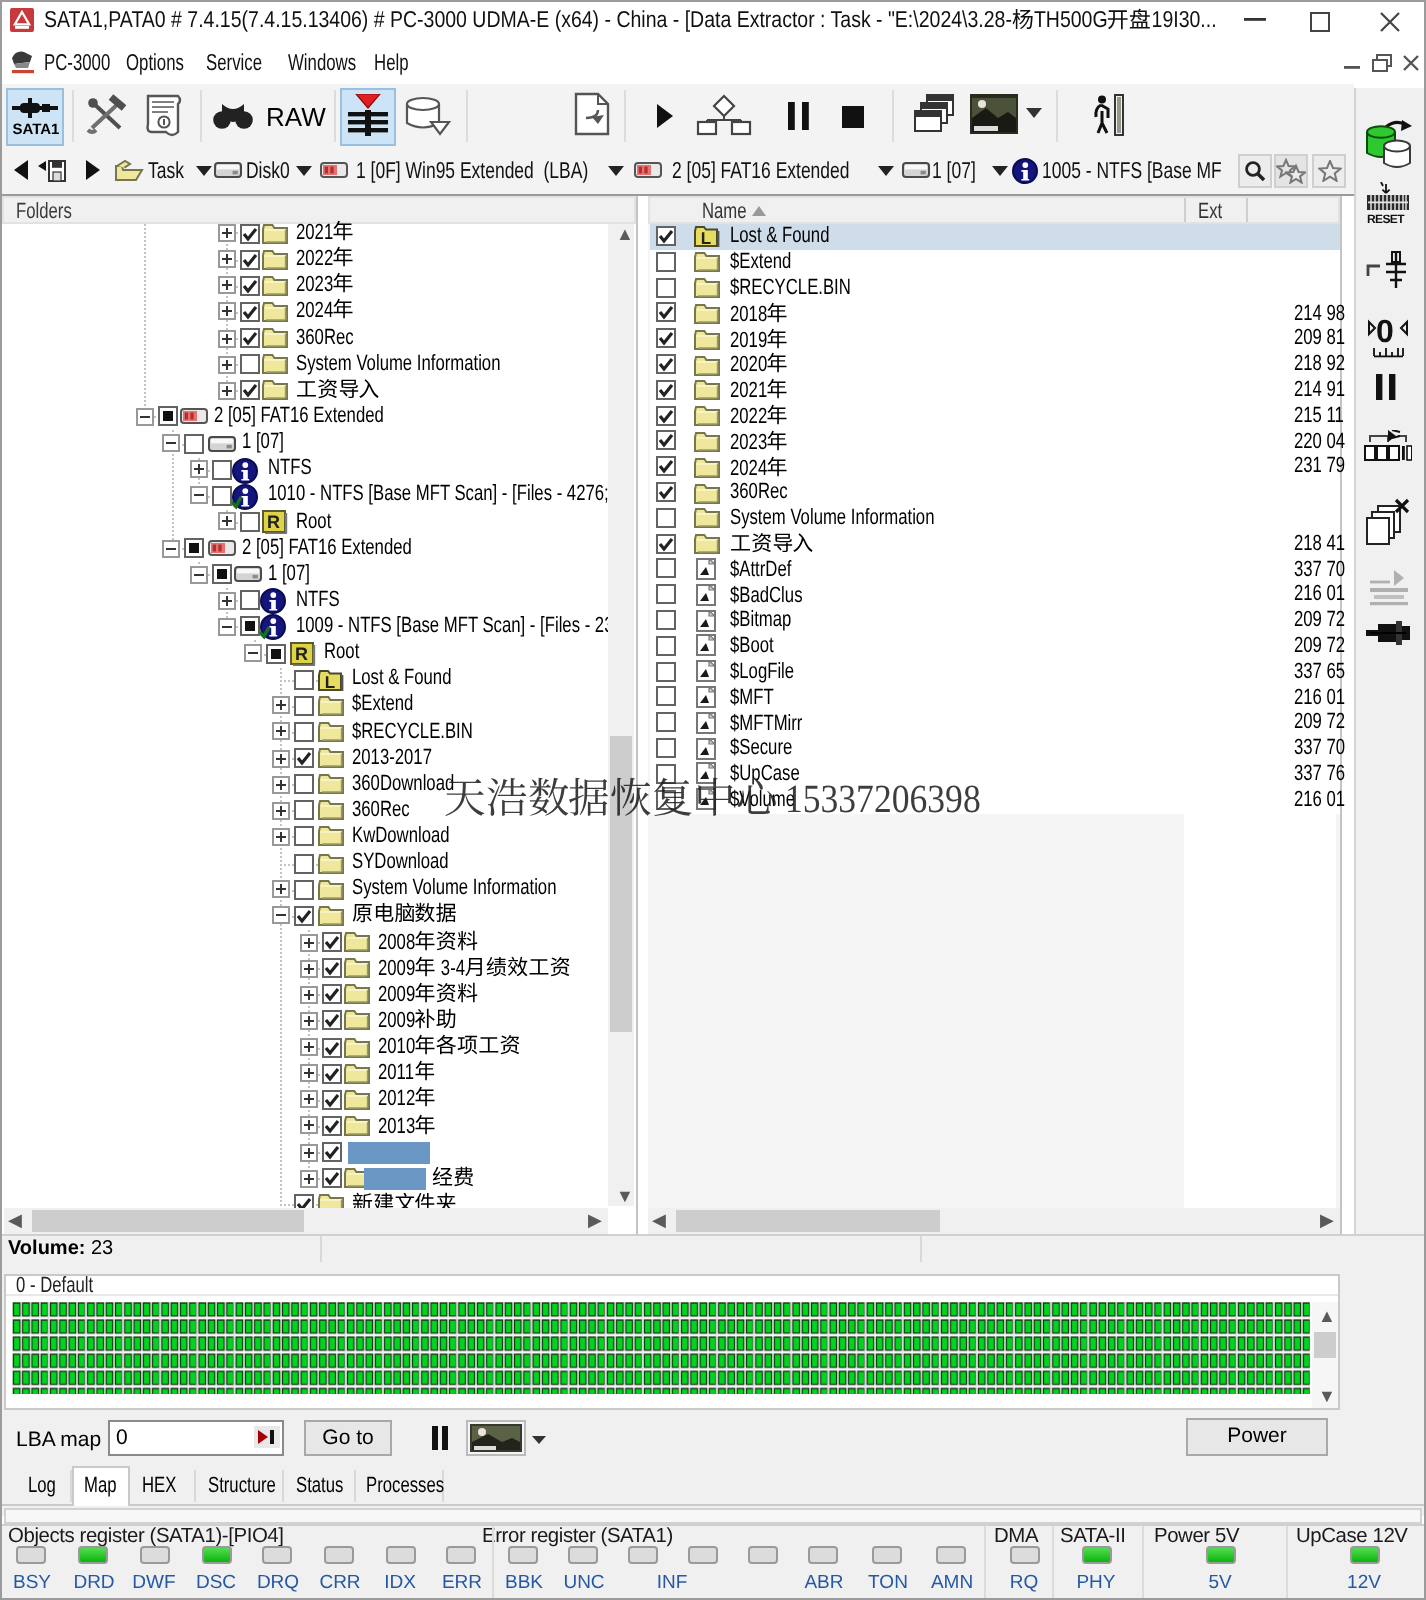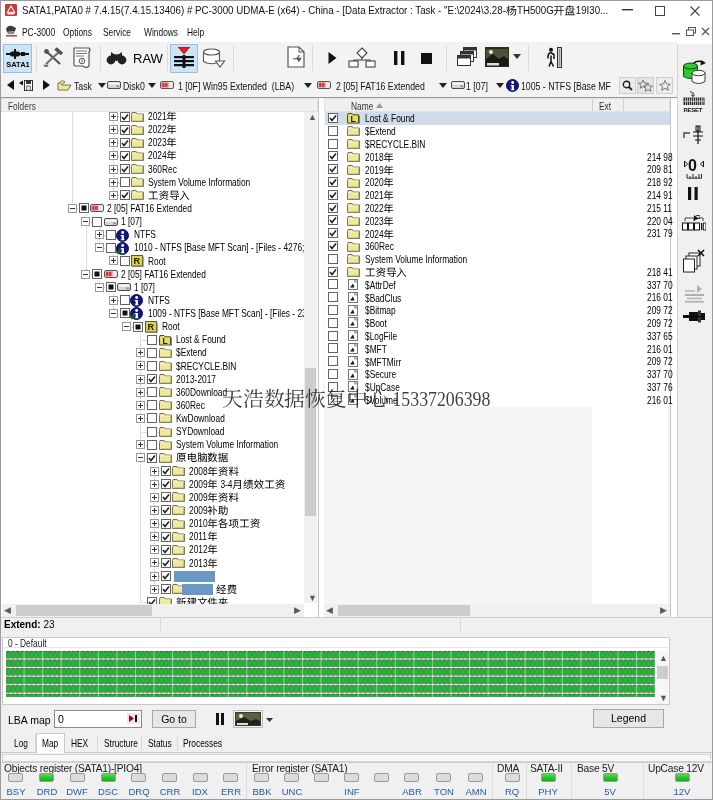--- a/index.html
+++ b/index.html
@@ -1350,21 +1350,21 @@
     <rect x="2" y="18" width="19" height="1.6" fill="#b0b0b0"></rect>
   </svg>
 <svg class="ab" style="left:683px;top:310px" width="23" height="14" viewBox="0 0 23 14">
     <rect x="0" y="5" width="6" height="3" fill="#111"></rect>
     <rect x="6" y="2" width="9" height="9" fill="#111"></rect>
     <rect x="15" y="0.5" width="3" height="12" fill="#333"></rect>
     <rect x="18" y="3" width="4" height="7" fill="#111"></rect>
     <path d="M2 6.5 H20" stroke="#000"></path>
   </svg>
 <div class="ab" style="left:1px;top:617px;width:711px;height:15px;background:#f0f0f0;border-top:1px solid #d0d0d0"></div>
-<div class="ab" style="left:4px;top:619px;font-size:10px"><b>Extend:</b> 23</div>
+<div class="ab" style="left:4px;top:619px;font-size:10px"><b>Volume:</b> 23</div>
 <div class="ab" style="left:165px;top:656px;font-size:10px"><b>Total:</b> 74.96 Mb</div>
 <div class="ab" style="left:160px;top:618px;width:1px;height:13px;background:#d8d8d8"></div>
 <div class="ab" style="left:460px;top:618px;width:1px;height:13px;background:#d8d8d8"></div>
 <div class="ab" style="left:1px;top:632px;width:711px;height:126px;background:#f0f0f0"></div>
 <div class="ab" style="left:2px;top:637px;width:668px;height:68px;background:#fff;border:1px solid #c9c9c9"></div>
 <div class="ab" style="left:3px;top:647px;width:666px;height:1px;background:#e8e8e8"></div>
 <div class="row" style="left:8px;top:637px;color:#222">0 - Default</div>
 <svg class="ab" style="left:6px;top:651px" width="649" height="46" viewBox="0 0 649 46">
 <defs>
       <pattern id="cells" width="4.64" height="8.55" patternUnits="userSpaceOnUse">
@@ -1400,41 +1400,41 @@
 <svg class="ab" style="left:235px;top:712px" width="26" height="14" viewBox="0 0 26 14">
     <rect width="26" height="14" fill="#383830"></rect>
     <rect x="1" y="1" width="24" height="8" fill="#5a6246"></rect>
     <circle cx="6" cy="4" r="2" fill="#e8e4d8"></circle>
     <path d="M1 9 L9 5 L16 9 L21 7 L25 9 L25 13 L1 13 Z" fill="#23231b"></path>
     <rect x="2" y="11" width="11" height="2" fill="#ddd"></rect>
   </svg>
 <svg class="ab" style="left:266px;top:718px" width="7" height="4" viewBox="0 0 7 4">
     <path d="M0 0 H7 L3.5 4 Z" fill="#333"></path>
   </svg>
-<div class="ab" style="left:593px;top:709px;width:71px;height:19px;background:#e7e7e7;border:1px solid #a8a8a8;font-size:10.5px;text-align:center;line-height:17px">Legend</div>
+<div class="ab" style="left:593px;top:709px;width:71px;height:19px;background:#e7e7e7;border:1px solid #a8a8a8;font-size:10.5px;text-align:center;line-height:17px">Power</div>
 <div class="ab" style="left:1px;top:733px;width:711px;height:20px;background:#f0f0f0;border-bottom:1px solid #c9c9c9"></div>
 <div class="ab" style="left:4px;top:735px;width:32px;height:16px;border-right:1px solid #d8d8d8"></div>
 <div class="row" style="left:14px;top:737px">Log</div>
 <div class="ab" style="left:36px;top:733px;width:29px;height:20px;background:#fff;border:1px solid #c9c9c9;border-bottom:none"></div>
 <div class="row" style="left:42px;top:737px">Map</div>
 <div class="ab" style="left:65px;top:735px;width:33px;height:16px;border-right:1px solid #d8d8d8"></div>
 <div class="row" style="left:70.5px;top:737px">HEX</div>
 <div class="ab" style="left:98px;top:735px;width:44px;height:16px;border-right:1px solid #d8d8d8"></div>
 <div class="row" style="left:104px;top:737px">Structure</div>
 <div class="ab" style="left:142px;top:735px;width:36px;height:16px;border-right:1px solid #d8d8d8"></div>
 <div class="row" style="left:148px;top:737px">Status</div>
 <div class="ab" style="left:178px;top:735px;width:44px;height:16px;border-right:1px solid #d8d8d8"></div>
 <div class="row" style="left:183px;top:737px">Processes</div>
 <div class="ab" style="left:2px;top:754px;width:709px;height:8px;background:#f7f7f7;border:1px solid #d2d2d2"></div>
 <div class="ab" style="left:1px;top:762px;width:711px;height:37px;background:#f0f0f0;border-top:1px solid #cfcfcf"></div>
 <div class="ledt" style="left:4px">Objects register (SATA1)-[PIO4]</div>
-<div class="ledt" style="left:252px">Error register (SATA1)</div>
+<div class="ledt" style="left:241px">Error register (SATA1)</div>
 <div class="ledt" style="left:497px">DMA</div>
 <div class="ledt" style="left:530px">SATA-II</div>
-<div class="ledt" style="left:577px">Base 5V</div>
+<div class="ledt" style="left:577px">Power 5V</div>
 <div class="ledt" style="left:648px">UpCase 12V</div>
 <div class="ab" style="left:246px;top:763px;width:1px;height:36px;background:#dcdcdc"></div>
 <div class="ab" style="left:492px;top:763px;width:1px;height:36px;background:#dcdcdc"></div>
 <div class="ab" style="left:526px;top:763px;width:1px;height:36px;background:#dcdcdc"></div>
 <div class="ab" style="left:571px;top:763px;width:1px;height:36px;background:#dcdcdc"></div>
 <div class="ab" style="left:643px;top:763px;width:1px;height:36px;background:#dcdcdc"></div>
 <div class="led ledo" style="left:8px"></div>
 <div class="ledl" style="left:16px">BSY</div>
 <div class="led ledg" style="left:39px"></div>
 <div class="ledl" style="left:47px">DRD</div>
@@ -1449,21 +1449,21 @@
 <div class="led ledo" style="left:193px"></div>
 <div class="ledl" style="left:200px">IDX</div>
 <div class="led ledo" style="left:223px"></div>
 <div class="ledl" style="left:231px">ERR</div>
 <div class="led ledo" style="left:254px"></div>
 <div class="ledl" style="left:262px">BBK</div>
 <div class="led ledo" style="left:284px"></div>
 <div class="ledl" style="left:292px">UNC</div>
 <div class="led ledo" style="left:314px"></div>
 <div class="led ledo" style="left:344px"></div>
-<div class="ledl" style="left:352px">INF</div>
+<div class="ledl" style="left:336px">INF</div>
 <div class="led ledo" style="left:374px"></div>
 <div class="led ledo" style="left:404px"></div>
 <div class="ledl" style="left:412px">ABR</div>
 <div class="led ledo" style="left:436px"></div>
 <div class="ledl" style="left:444px">TON</div>
 <div class="led ledo" style="left:468px"></div>
 <div class="ledl" style="left:476px">AMN</div>
 <div class="led ledo" style="left:504.5px"></div>
 <div class="ledl" style="left:512px">RQ</div>
 <div class="led ledg" style="left:540.5px"></div>

